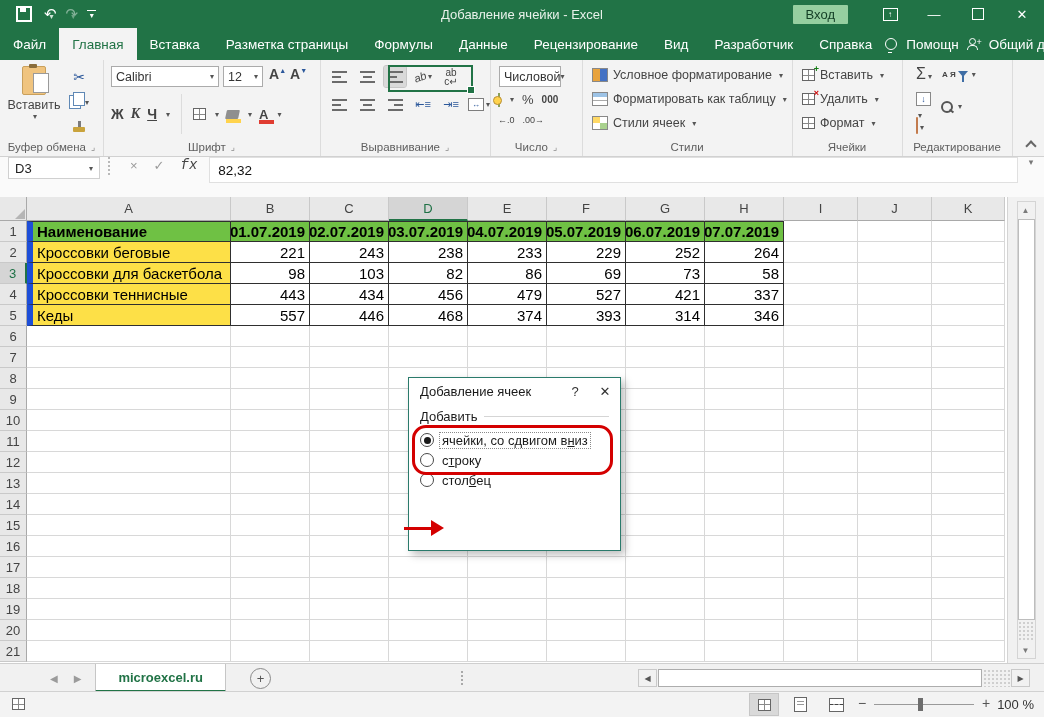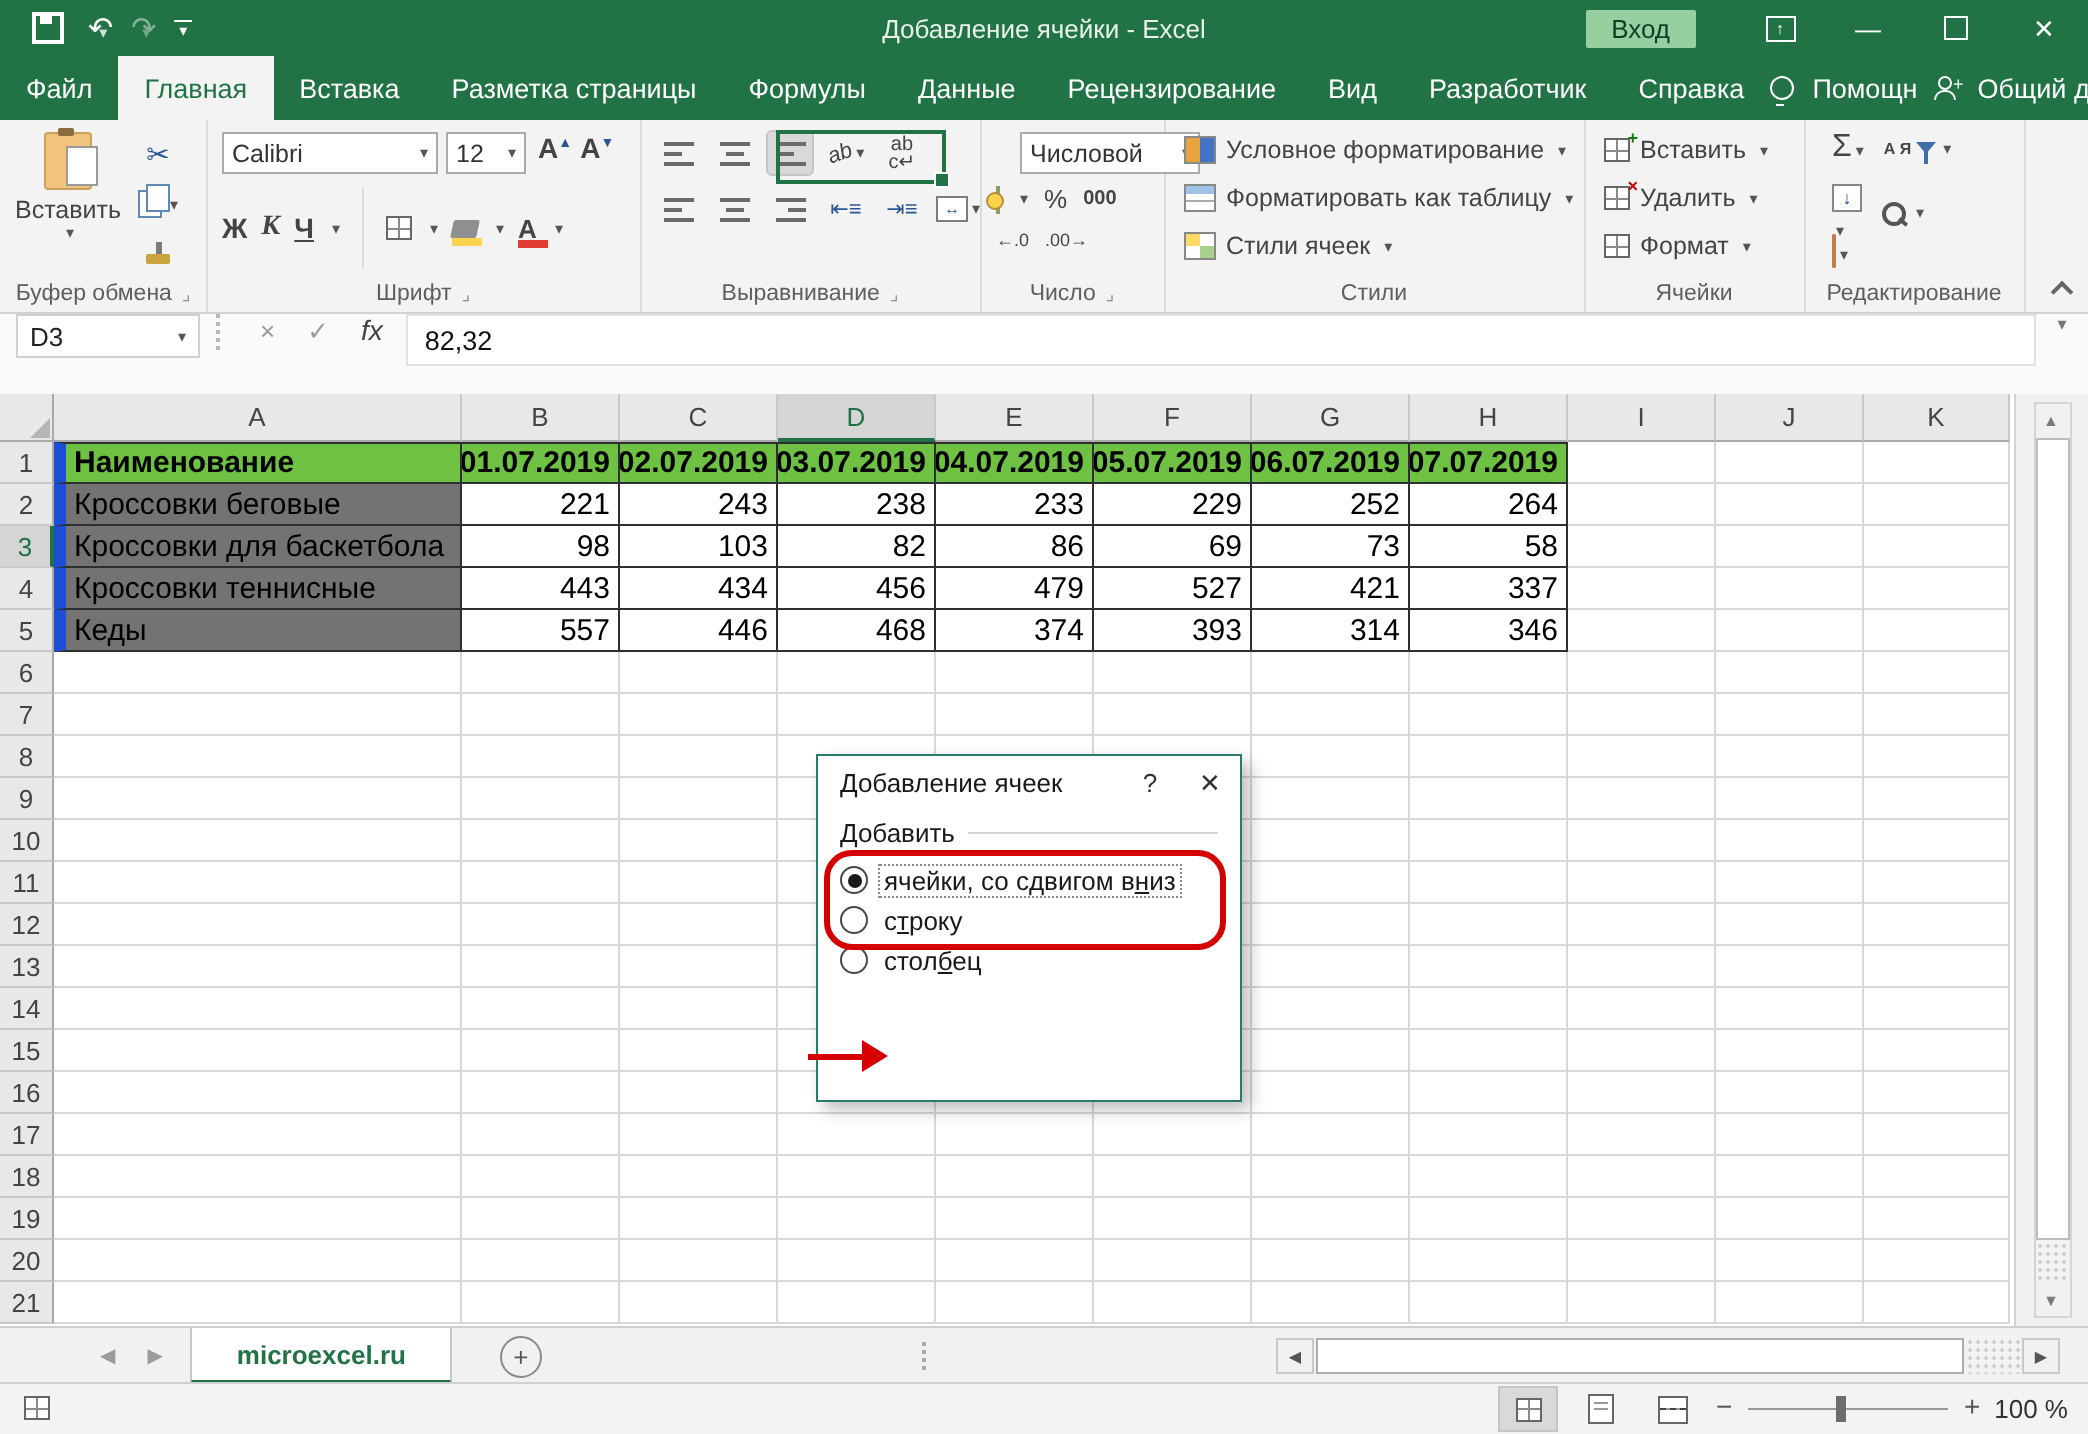--- a/index.html
+++ b/index.html
@@ -80,21 +80,21 @@
   .b3{background-image:linear-gradient(#6b6b6b,#6b6b6b),linear-gradient(#6b6b6b,#6b6b6b),linear-gradient(#6b6b6b,#6b6b6b);background-size:15px 2px,9px 2px,15px 2px;background-position:0 0,6px 5px,0 10px}
   .alrow1{position:absolute;left:8px;top:6px;display:flex;align-items:center;gap:6px}
   .alrow2{position:absolute;left:8px;top:34px;display:flex;align-items:center;gap:6px}
   .albtn{width:22px;height:21px}
   .orient{font-size:11px;font-style:italic;transform:rotate(-20deg);color:#444}
   .wrapic{font-size:10px;color:#444;line-height:9px;text-align:center}
   .indent{font-size:11px;color:#2b579a}
   .mergeic{width:16px;height:11px;border:1px solid #7d7d7d;display:flex;align-items:center;justify-content:center;font-size:8px;color:#2b579a;background:#fff}
   .alsep{width:1px;height:40px;background:#dcdcdc;margin:0 4px}
   
-  .numcombo{position:absolute;left:20px;top:6px;width:90px}
+  .numcombo{position:absolute;left:9px;top:6px;width:62px}
   .numrow{position:absolute;left:8px;top:32px;display:flex;align-items:center;gap:8px;font-size:11px}
   .decrow{position:absolute;left:8px;top:55px;display:flex;align-items:center;gap:8px;font-size:9px;color:#444}
   .money{width:15px;height:10px;background:#e7f0d8;border:1px solid #8aa05a;position:relative}
   .money::after{content:"";position:absolute;right:-3px;top:2px;width:7px;height:7px;border-radius:50%;background:#ffd34d;border:1px solid #b78f36}
   
   .stkrow{position:absolute;left:10px;display:flex;align-items:center;gap:5px;font-size:12.5px;white-space:nowrap;color:#444}
   .cf-ic{width:14px;height:12px;border:1px solid #888;background:linear-gradient(90deg,#e8a33d 0 50%,#4472c4 50%)}
   .fat-ic{width:14px;height:12px;border:1px solid #888;background:
     linear-gradient(#9dc3e6,#9dc3e6) 0 0/100% 4px no-repeat,
     linear-gradient(#aaa,#aaa) 0 7px/100% 1px no-repeat,#fff}
@@ -115,38 +115,38 @@
   .mag::after{content:"";position:absolute;left:6px;top:7px;width:5px;height:2px;background:#555;transform:rotate(40deg)}
   .eraser{width:13px;height:8px;background:#e8a87c;border:1px solid #c27b4e;border-radius:2px;transform:rotate(-20deg)}
   .collapse{position:absolute;right:10px;bottom:8px;width:8px;height:8px}
   .collapse::before{content:"";position:absolute;left:1px;top:2px;width:6px;height:6px;border-top:2px solid #666;border-left:2px solid #666;transform:rotate(45deg)}
   
   .frow{position:absolute;top:157px;left:0;right:0;height:40px;background:#fafafa;border-bottom:1px solid #d7d7d7;display:flex;align-items:flex-start}
   .namebox{margin-left:8px;width:92px;height:22px;background:#fff;border:1px solid #d0d0d0;display:flex;align-items:center;padding:0 6px;font-size:13px;color:#222;box-sizing:border-box}
   .namebox .dd{margin-left:auto}
   .vdots{height:18px;border-left:2px dotted #b9b9b9;margin:0 8px}
   .fbtns{display:flex;align-items:center;gap:16px;padding:0 12px;color:#9a9a9a;font-size:13px}
-  .fx{font-style:italic;font-family:Liberation Sans, sans-serif;color:#444;font-size:14px}
+  .fx{font-style:italic;font-family:Liberation Mono, monospace;color:#444;font-size:14px}
   .finput{flex:1;height:24px;background:#fff;border:1px solid #e0e0e0;display:flex;align-items:center;padding:0 8px;font-size:13.5px;color:#111}
   .fexp{width:26px;display:flex;justify-content:center;color:#777;font-size:9px}
   
   .grid{position:absolute;top:197px;left:0;width:1007px;height:466px;background:#fff;display:grid}
   .grid div{box-sizing:border-box;overflow:hidden;white-space:nowrap}
   .corner{background:#e8e8e8;border-right:1px solid #a9a9a9;border-bottom:1px solid #a9a9a9;position:relative}
   .corner::after{content:"";position:absolute;right:1px;bottom:1px;border-style:solid;border-width:0 0 10px 10px;border-color:transparent transparent #b5b5b5 transparent}
   .ch{background:#e8e8e8;border-right:1px solid #c9c9c9;border-bottom:1px solid #a9a9a9;color:#444;font-size:13px;display:flex;align-items:center;justify-content:center}
   .ch.selc{background:#d5d5d5;color:#1e7145;border-bottom:2px solid #217346}
   .rh{background:#e8e8e8;border-right:1px solid #a9a9a9;border-bottom:1px solid #c9c9c9;color:#444;font-size:13px;display:flex;align-items:center;justify-content:center}
   .rh.selr{background:#d5d5d5;color:#1e7145;border-right:2px solid #217346}
   .cell{background:#fff;border-right:1px solid #d8d8d8;border-bottom:1px solid #d8d8d8;font-size:15px;color:#000;display:flex;align-items:center;padding:0 4px}
   .cell.tbl{border-right-color:#2f2f2f;border-bottom-color:#2f2f2f}
   .cell.tbl-top{border-top:1px solid #2f2f2f}
   .cell.tbl-left{border-left:6px solid #1d4ed8}
   .cell.green{background:#6fc144;font-weight:700}
-  .cell.tan{background:#737373}
+  .cell.tan{background:#fde047}
   .cell.num{justify-content:flex-end}
   .selbox{position:absolute;left:388px;top:65px;width:81px;height:23px;border:2px solid #217346;pointer-events:none;z-index:3}
   .selbox i{position:absolute;right:-4px;bottom:-4px;width:6px;height:6px;background:#217346;border:1px solid #fff}
   
   .vscroll{position:absolute;left:1007px;top:197px;width:37px;height:466px;background:#f1f1f1;border-left:1px solid #d4d4d4}
   .vtrack{position:absolute;left:9px;top:4px;width:17px;bottom:4px;background:#f1f1f1;border:1px solid #d4d4d4}
   .varrow{position:absolute;left:0;width:15px;height:16px;display:flex;align-items:center;justify-content:center;color:#7a7a7a;font-size:8px;background:#f1f1f1}
   .vthumb{position:absolute;left:0;top:17px;width:15px;bottom:38px;background:#fff;border:1px solid #bdbdbd}
   .vdotszone{position:absolute;left:0;bottom:17px;width:15px;height:20px;background:radial-gradient(#cfcfcf 1px,transparent 1px) 0 0/4px 4px}
   

